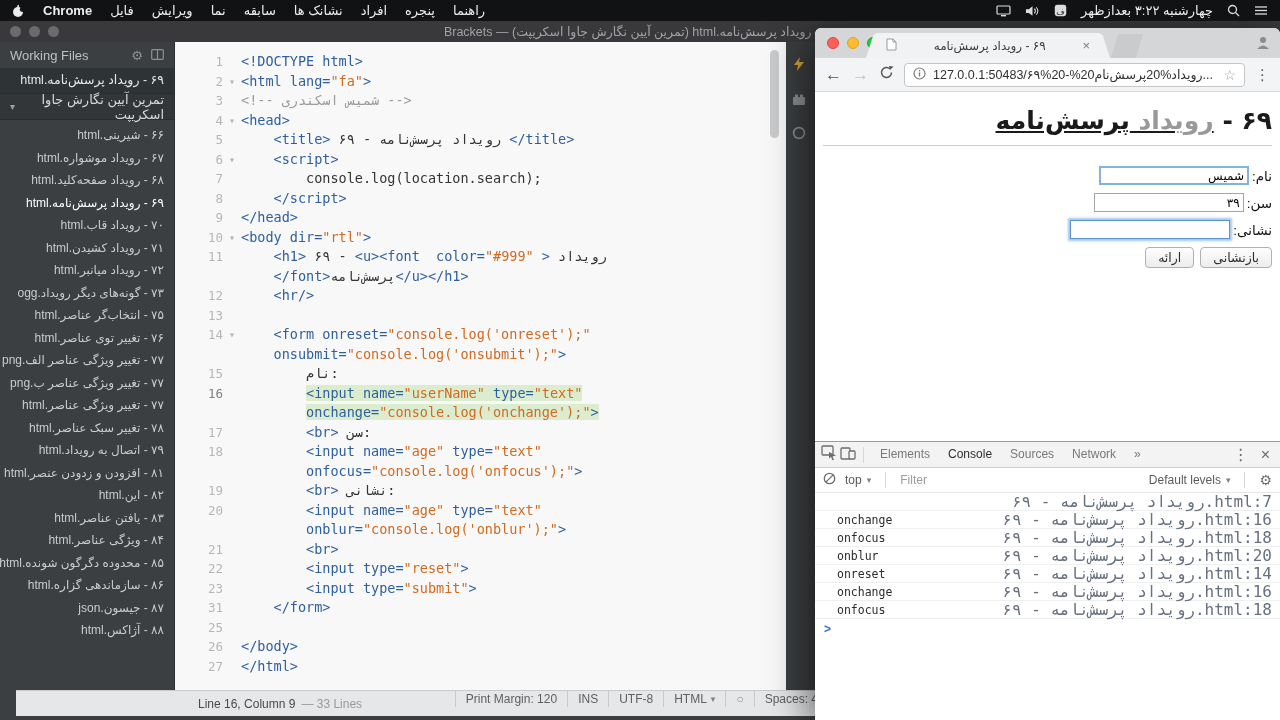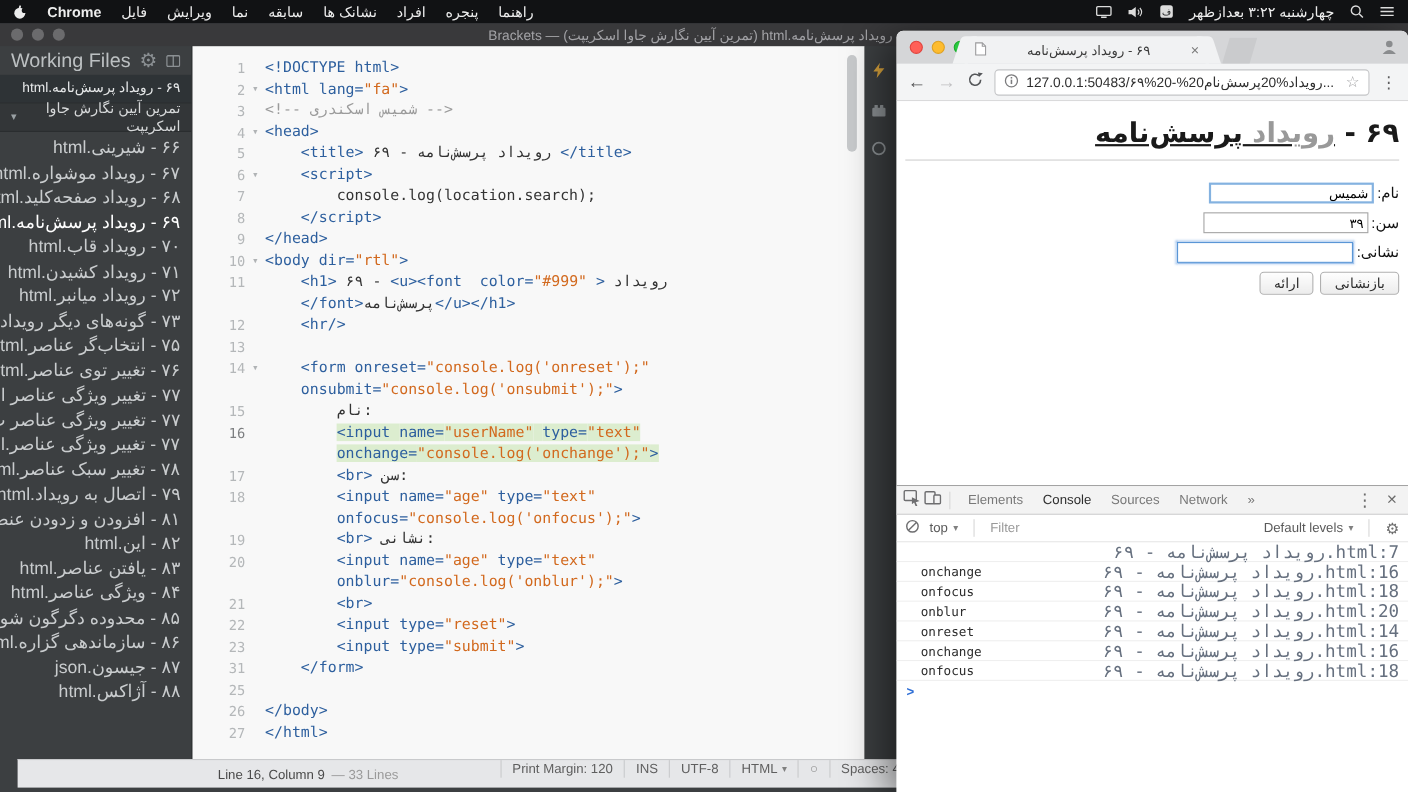--- a/index.html
+++ b/index.html
@@ -13,27 +13,27 @@
   #menubar .mb-right{margin-left:auto;display:flex;align-items:center;gap:14px}
   #menubar svg{display:block}
 
   
   #bracketsWin{position:absolute;left:0;top:21px;width:1280px;height:699px;background:#3c3f41;z-index:1}
   #bkTitlebar{position:absolute;left:0;top:0;width:1280px;height:21px;background:#39393b;display:flex;align-items:center;justify-content:center;color:#a2a2a6;font-size:12.5px}
   .bk-lights{position:absolute;left:10px;top:5px;display:flex;gap:8px}
   .bk-light{width:11px;height:11px;border-radius:50%;background:#6b6b6d}
 
   #bkSidebar{position:absolute;left:0;top:21px;width:175px;height:648px;background:#3c3f41;border-right:1px solid #2b2d2f;overflow:hidden}
-  .wf-header{height:26px;display:flex;align-items:center;padding:0 10px;color:#bcc0c2;font-size:18px}
+  .wf-header{height:26px;display:flex;align-items:center;padding:0 10px;color:#bcc0c2;font-size:13px}
   .wf-icons{margin-left:auto;display:flex;gap:8px;align-items:center;color:#8b9093}
   .wf-item{height:25px;line-height:25px;background:#2e3336;color:#e6e8e9;font-size:12.5px;direction:rtl;padding:0 10px;white-space:nowrap;overflow:hidden}
   .proj{height:27px;background:#333638;border-top:1px solid #2a2d2f;border-bottom:1px solid #2a2d2f;color:#d6d8d9;font-size:13px;direction:rtl;display:flex;align-items:center;padding:0 10px;gap:6px}
   .proj .caret{color:#9aa0a3;font-size:10px}
   .tree{padding-top:4px}
-  .tree-item{direction:rtl;padding:0 10px;color:#c9ccce;font-size:16px;line-height:22.5px;height:22.5px;white-space:nowrap;overflow:hidden}
+  .tree-item{direction:rtl;padding:0 10px;color:#c9ccce;font-size:12px;line-height:22.5px;height:22.5px;white-space:nowrap;overflow:hidden}
   .tree-item.sel{color:#ffffff}
 
   #bkEditor{position:absolute;left:175px;top:21px;width:611px;height:648px;background:#f8f8f8;overflow:hidden;padding-top:10px}
   .crow{display:flex;height:19.5px;line-height:19.5px;font-family:"DejaVu Sans Mono","DejaVu Sans",monospace;font-size:13.5px}
   .gut{width:48px;text-align:right;color:#b4b7b9;flex:none;font-size:12.5px}
   .gut.cur{color:#7d7f81}
   .fold{width:18px;text-align:center;color:#b0b3b5;font-size:10px;flex:none}
   .ctext{white-space:pre;color:#333}
   .tok-t{color:#2d5f9e}.tok-a{color:#2d5f9e}.tok-s{color:#d2691e}.tok-c{color:#9b9b9b}.tok-p{color:#333}
   .hlt{background:#dcedcf}

